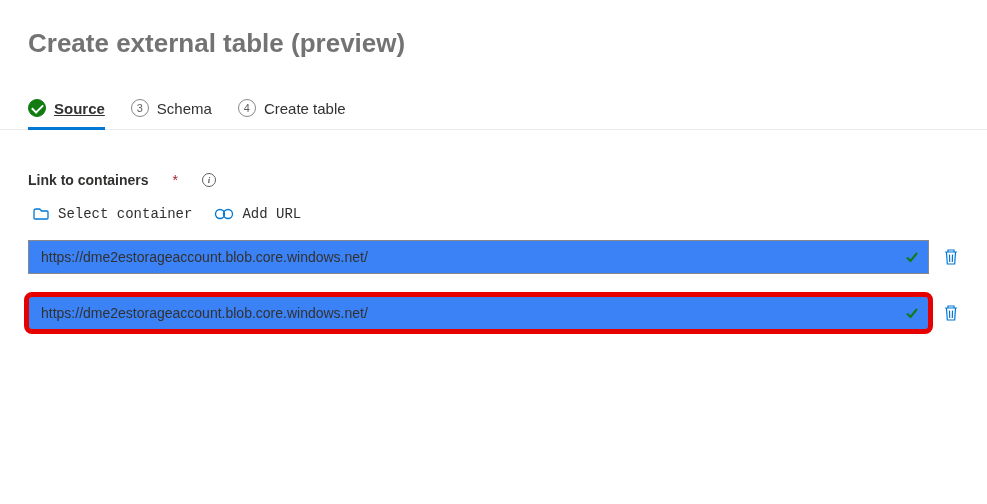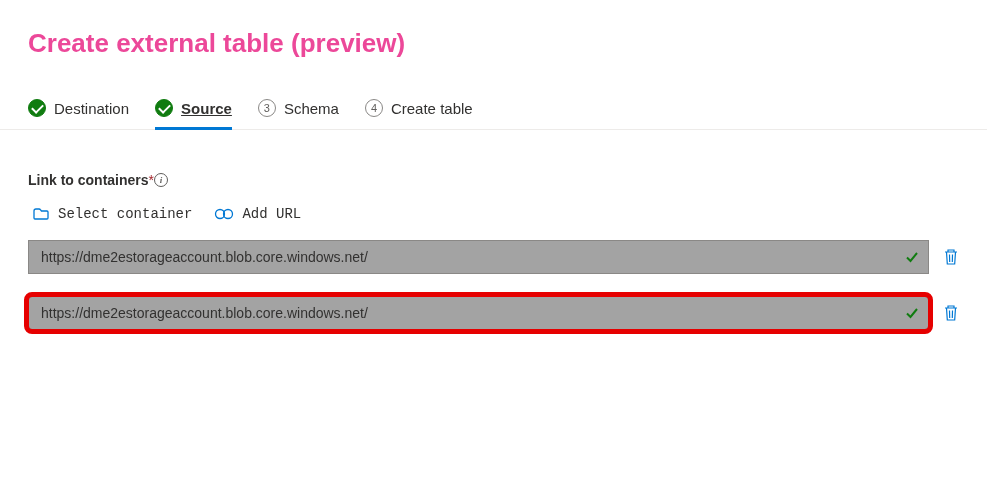--- a/index.html
+++ b/index.html
@@ -11,21 +11,21 @@
     background: #ffffff;
     width: 987px;
   }
   .page {
     padding: 24px 28px;
   }
   .page-title {
     font-size: 26px;
     font-weight: 600;
     margin: 4px 0 30px 0;
-    color: #ec4899;
+    color: #737373;
   }
   .breadcrumb {
     display: flex;
     align-items: center;
     gap: 10px;
     margin: 0 0 28px 72px;
     font-size: 14px;
     color: #605e5c;
   }
   .breadcrumb .crumb-current {
@@ -84,21 +84,21 @@
     border-width: 0 2px 2px 0;
     transform: rotate(45deg);
     margin-top: -2px;
   }
   .section {
     margin-top: 42px;
   }
   .label-row {
     display: flex;
     align-items: center;
-    gap: 0;
+    gap: 24px;
     font-size: 14px;
     font-weight: 600;
     color: #323130;
   }
   .req { color: #a4262c; font-weight: 400; }
   .info-icon {
     width: 14px; height: 14px;
     border: 1px solid #605e5c;
     border-radius: 50%;
     display: inline-flex;
@@ -132,21 +132,21 @@
   .url-row.highlight .url-input-wrap {
     outline: 5px solid #e60000;
     outline-offset: -1px;
     border-radius: 4px;
   }
   .url-input-wrap {
     flex: 1;
     display: flex;
     align-items: center;
     border: 1px solid #8a8886;
-    background: #a3a3a3;
+    background: #3b82f6;
     height: 34px;
     padding: 0 8px 0 10px;
     min-width: 0;
   }
   .url-input {
     flex: 1;
     border: none;
     outline: none;
     font-family: inherit;
     font-size: 14px;
@@ -173,24 +173,20 @@
 </style>
 </head>
 <body>
 
 <div class="page">
 
   <h1 class="page-title">Create external table (preview)</h1>
 
 
   <div class="steps">
-    <div class="step" data-done="true" data-active="false">
-      <span class="step-circle"></span>
-      <span>Destination</span>
-    </div>
     <div class="step" data-done="true" data-active="true">
       <span class="step-circle"></span>
       <span>Source</span>
     </div>
     <div class="step" data-done="false" data-active="false">
       <span class="step-circle">3</span>
       <span>Schema</span>
     </div>
     <div class="step" data-done="false" data-active="false">
       <span class="step-circle">4</span>

